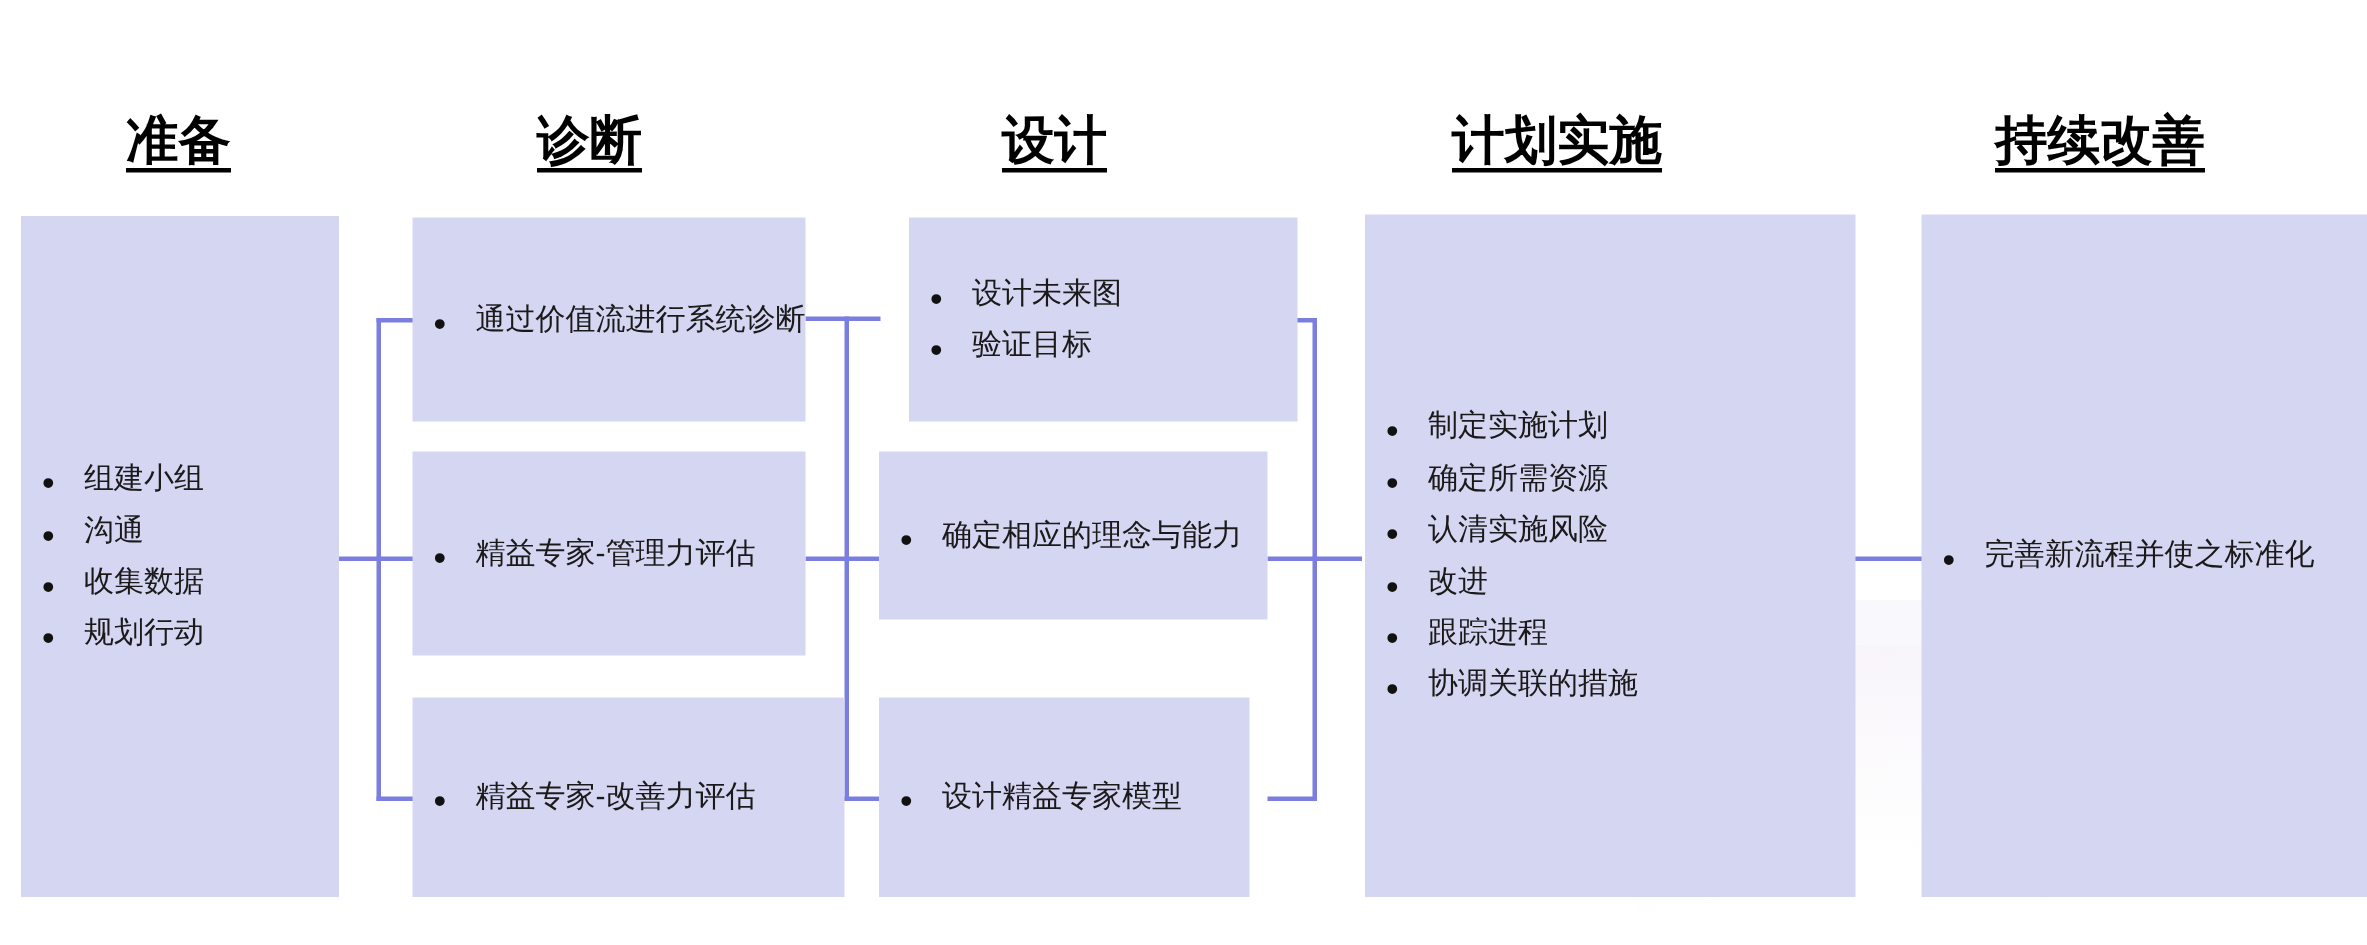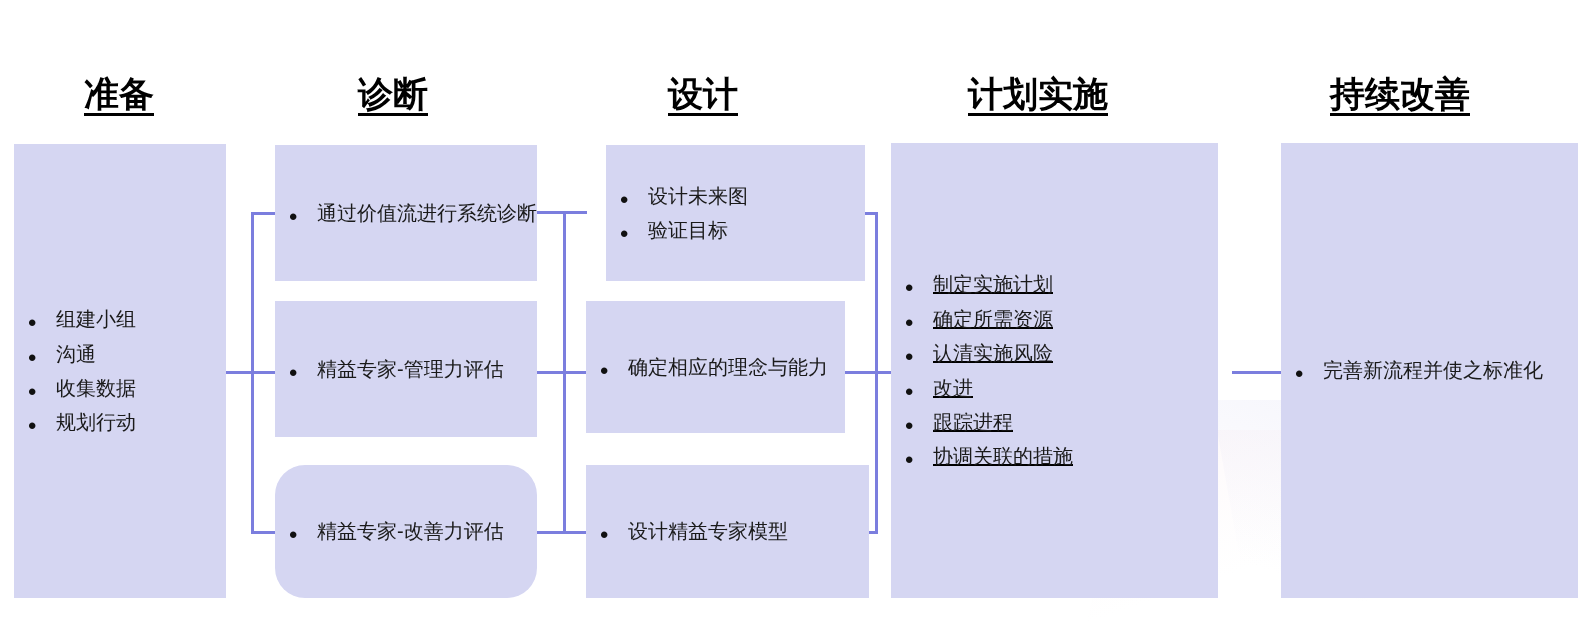--- a/index.html
+++ b/index.html
@@ -139,44 +139,44 @@
   <div class="box" style="left:275px; top:145px; width:262px; height:136px;">
     <ul>
       <li>通过价值流进行系统诊断</li>
     </ul>
   </div>
   <div class="box" style="left:275px; top:301px; width:262px; height:136px;">
     <ul>
       <li>精益专家-管理力评估</li>
     </ul>
   </div>
-  <div class="box" style="left:275px; top:465px; width:262px; height:133px;border-radius:30px;">
+  <div class="box" style="left:275px; top:465px; width:288px; height:133px;">
     <ul>
       <li>精益专家-改善力评估</li>
     </ul>
   </div>
 
   <div class="box" style="left:606px; top:145px; width:259px; height:136px;">
     <ul>
       <li>设计未来图</li>
       <li>验证目标</li>
     </ul>
   </div>
-  <div class="box" style="left:586px; top:301px; width:259px; height:132px;">
+  <div class="box" style="left:586px; top:301px; width:259px; height:112px;">
     <ul>
       <li>确定相应的理念与能力</li>
     </ul>
   </div>
-  <div class="box" style="left:586px; top:465px; width:283px; height:133px;">
+  <div class="box" style="left:586px; top:465px; width:247px; height:133px;">
     <ul>
       <li>设计精益专家模型</li>
     </ul>
   </div>
 
-  <div class="box" style="left:891px; top:143px; width:327px; height:455px;text-decoration:underline;">
+  <div class="box" style="left:910px; top:143px; width:327px; height:455px;">
     <ul>
       <li>制定实施计划</li>
       <li>确定所需资源</li>
       <li>认清实施风险</li>
       <li>改进</li>
       <li>跟踪进程</li>
       <li>协调关联的措施</li>
     </ul>
   </div>
 

